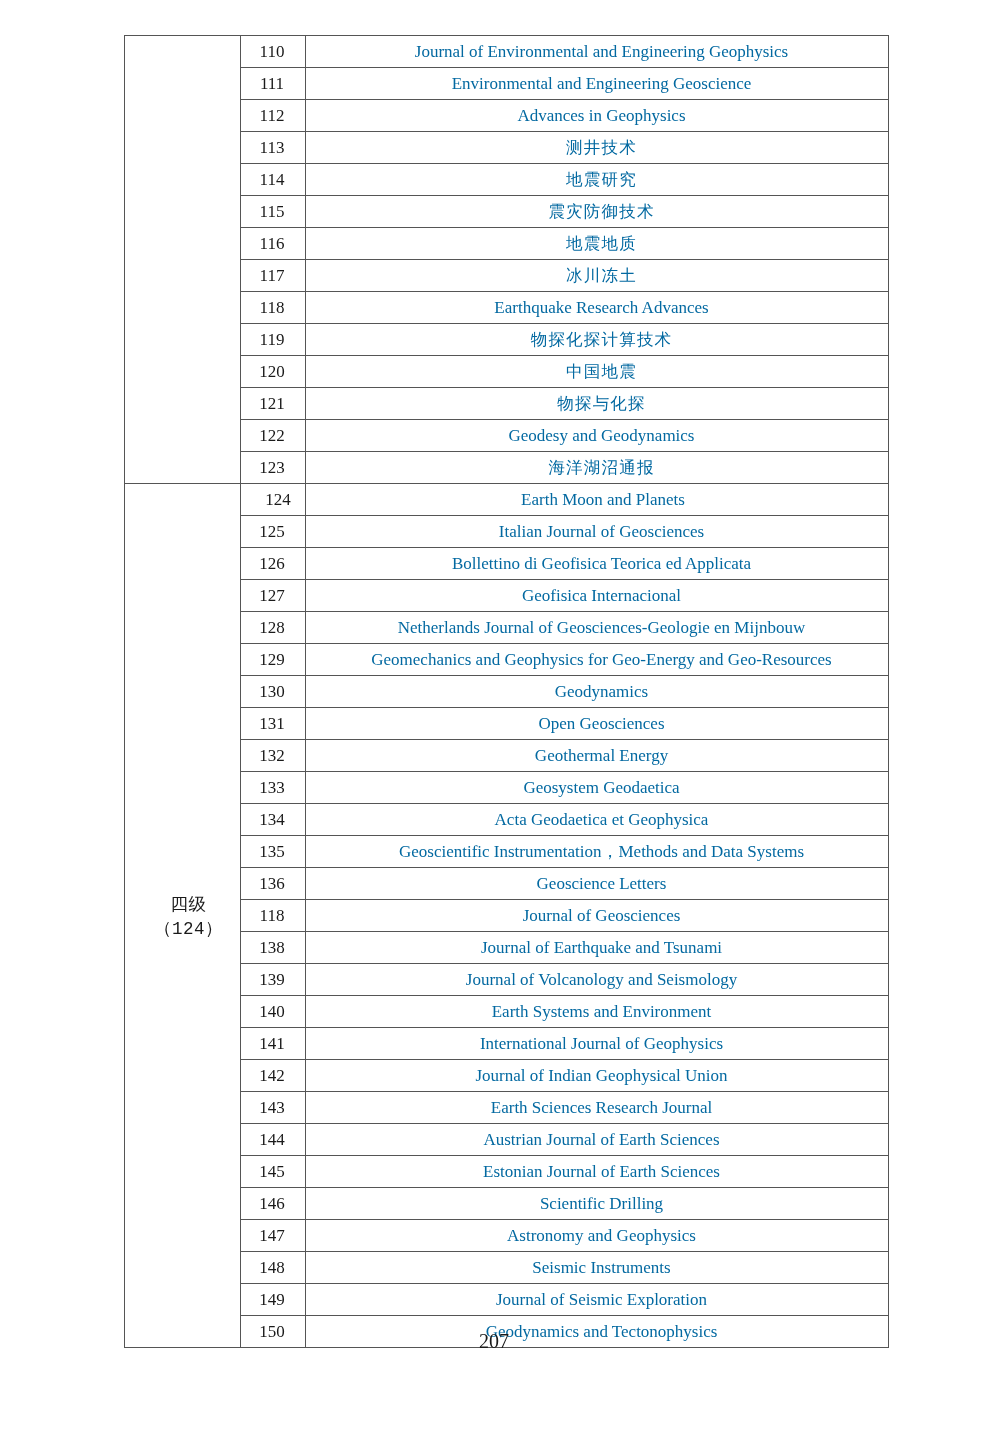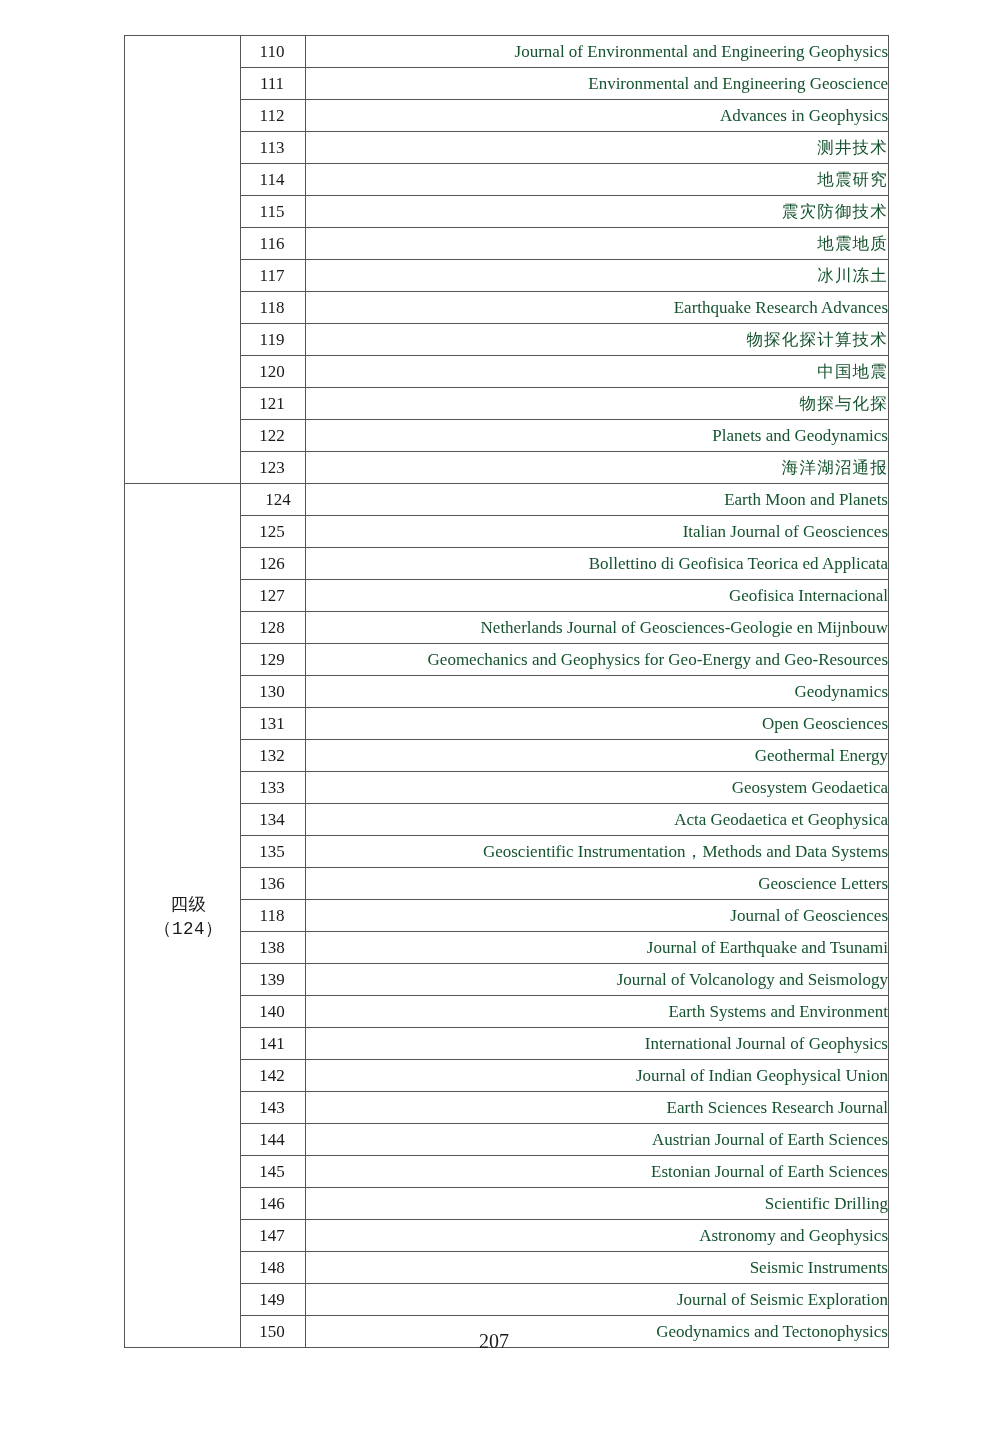--- a/index.html
+++ b/index.html
@@ -51,24 +51,24 @@
     vertical-align: middle;
   }
   td.num-cell {
     text-align: center;
     font-size: 17px;
     color: #1a1a1a;
     padding-right: 2px;
     margin-top: 24px;
   }
   td.name-cell {
-    text-align: right;
+    text-align: center;
     font-size: 17px;
     padding-left: 9px;
-    color: #14532d;
+    color: #0369a1;
     white-space: nowrap;
     overflow: hidden;
   }
   td.name-cell.cjk {
     font-family: Liberation Mono, monospace;
     font-size: 16.5px;
     letter-spacing: 1.2px;
   }
   .section-break td {
     border-top: 1.6px solid #3a3a3a;
@@ -141,21 +141,21 @@
         <tr>
           <td class="num-cell">120</td>
           <td class="name-cell cjk">中国地震</td>
         </tr>
         <tr>
           <td class="num-cell">121</td>
           <td class="name-cell cjk">物探与化探</td>
         </tr>
         <tr>
           <td class="num-cell">122</td>
-          <td class="name-cell">Planets and Geodynamics</td>
+          <td class="name-cell">Geodesy and Geodynamics</td>
         </tr>
         <tr>
           <td class="num-cell">123</td>
           <td class="name-cell cjk">海洋湖沼通报</td>
         </tr>
         <tr class="section-break">
           <td class="level-cell" rowspan="27">四级（124）</td>
           <td class="num-cell">124</td>
           <td class="name-cell">Earth Moon and Planets</td>
         </tr>

